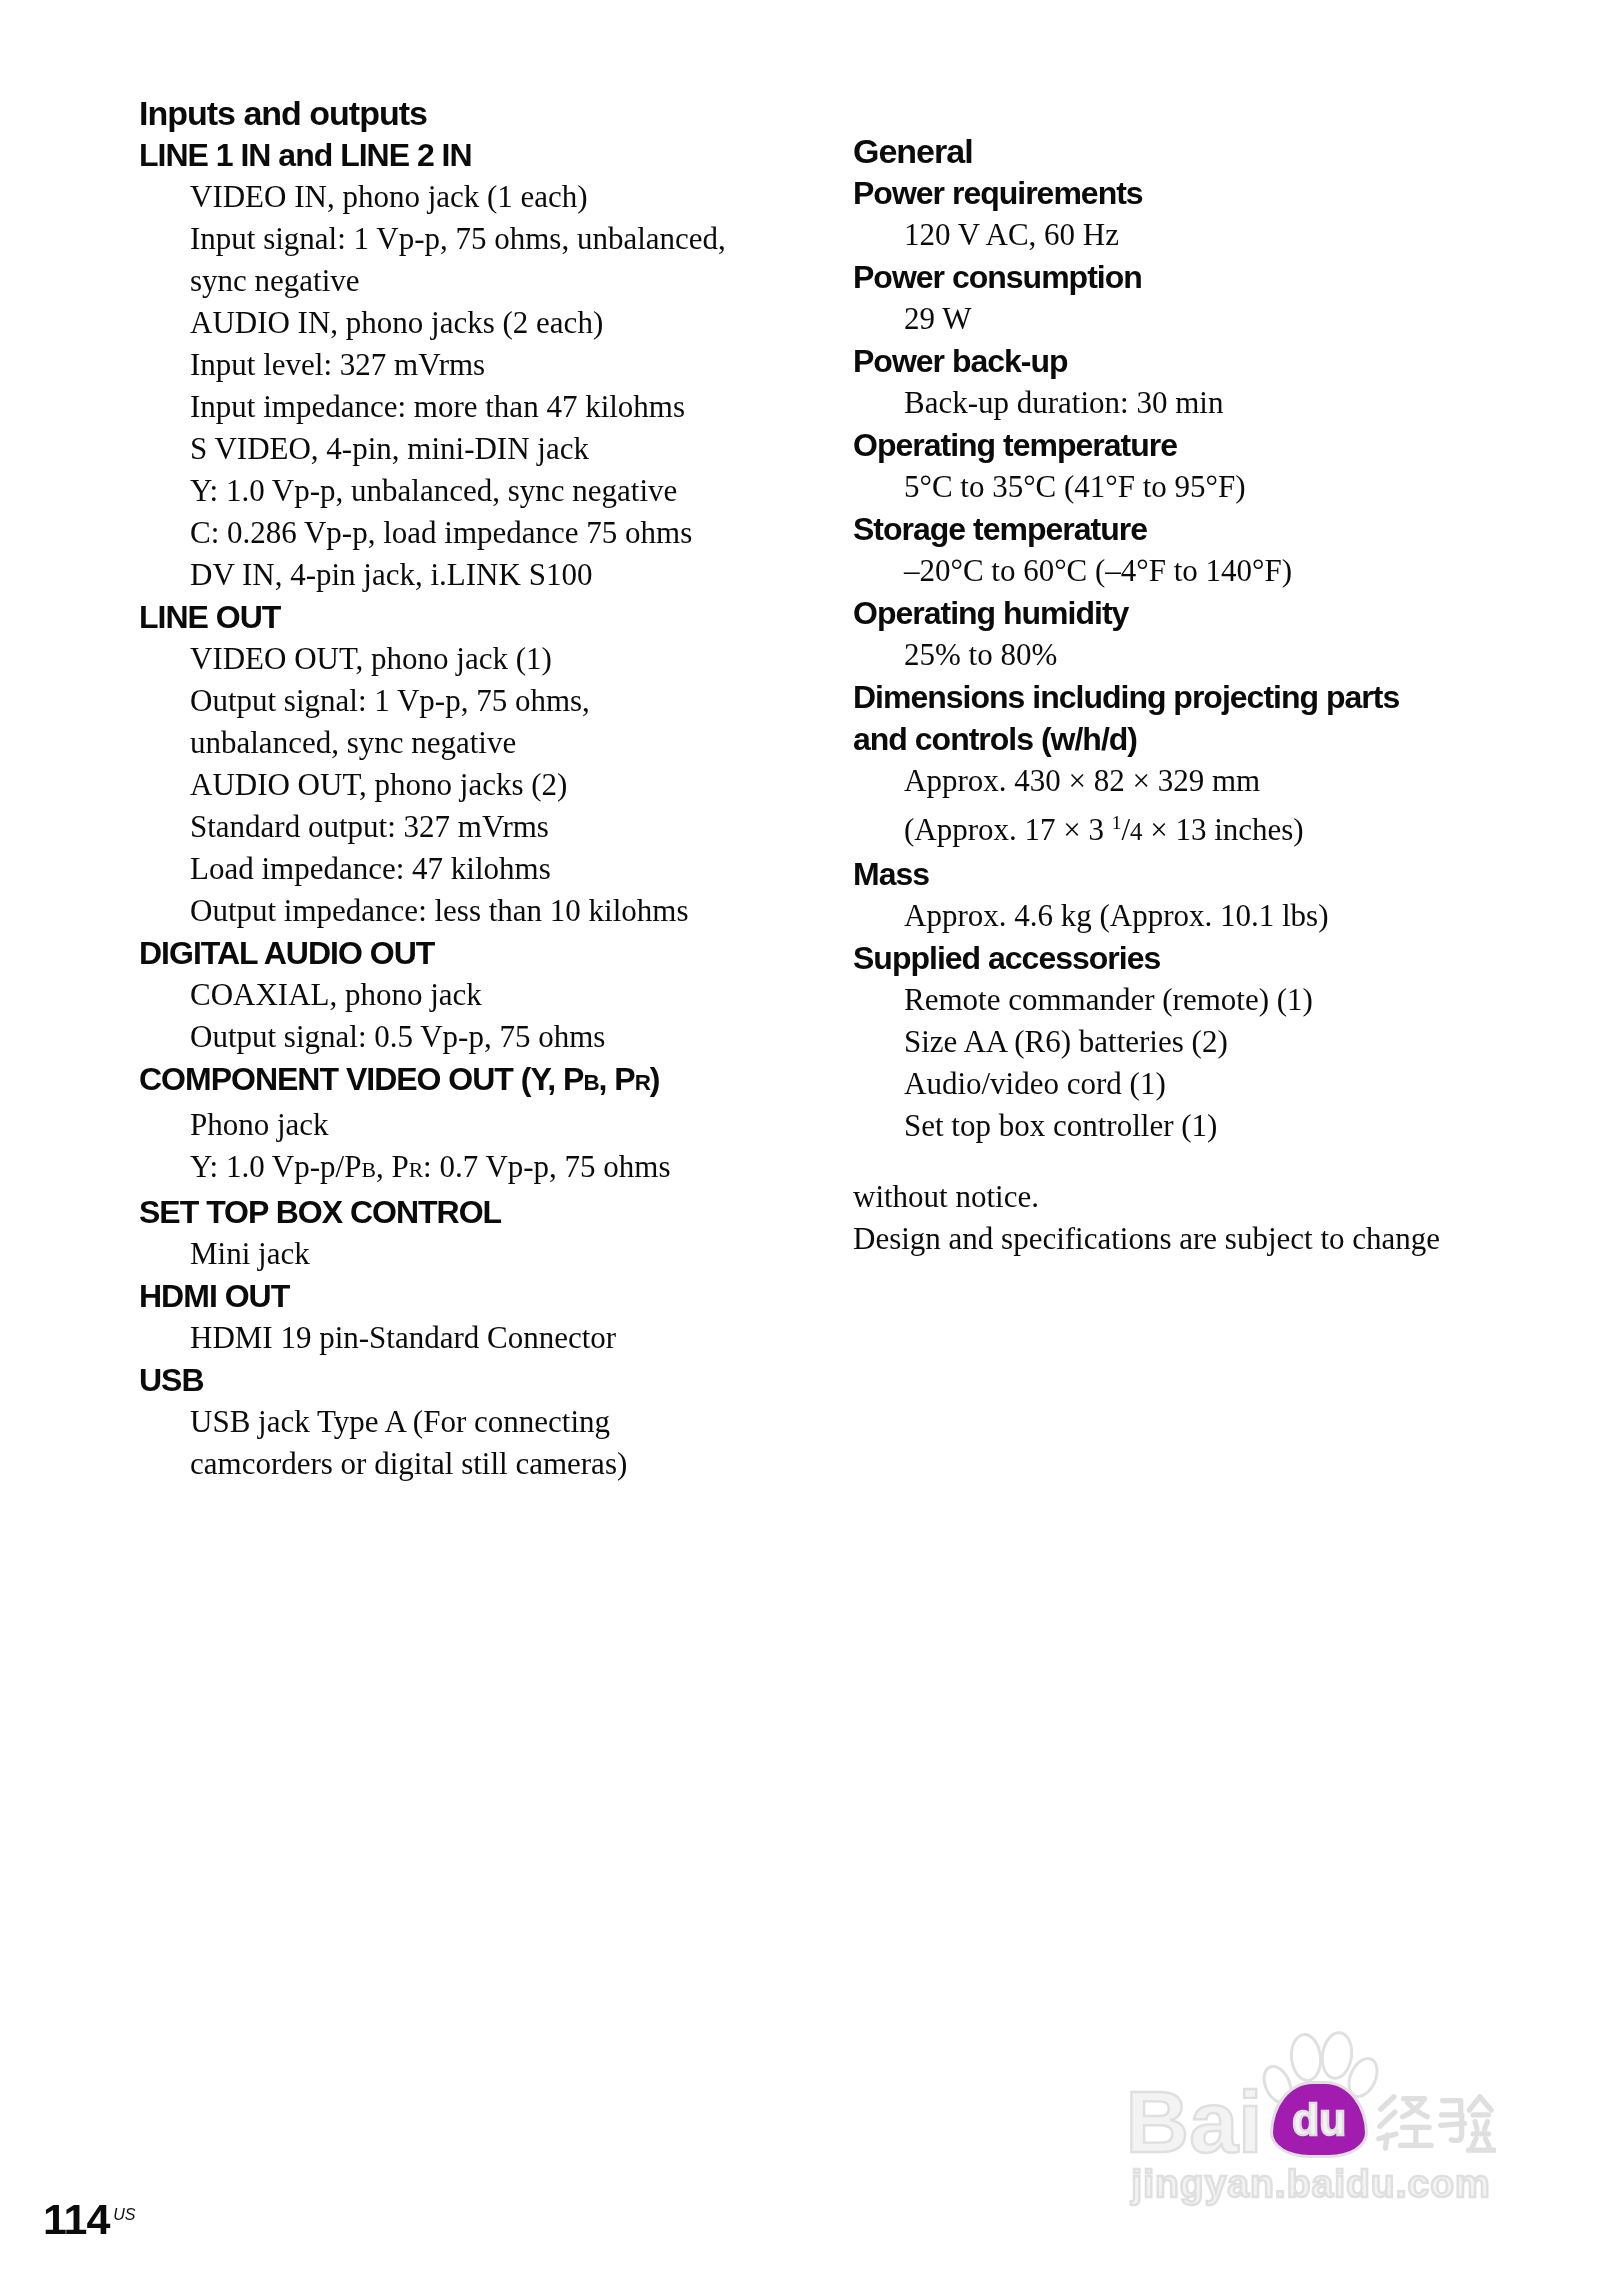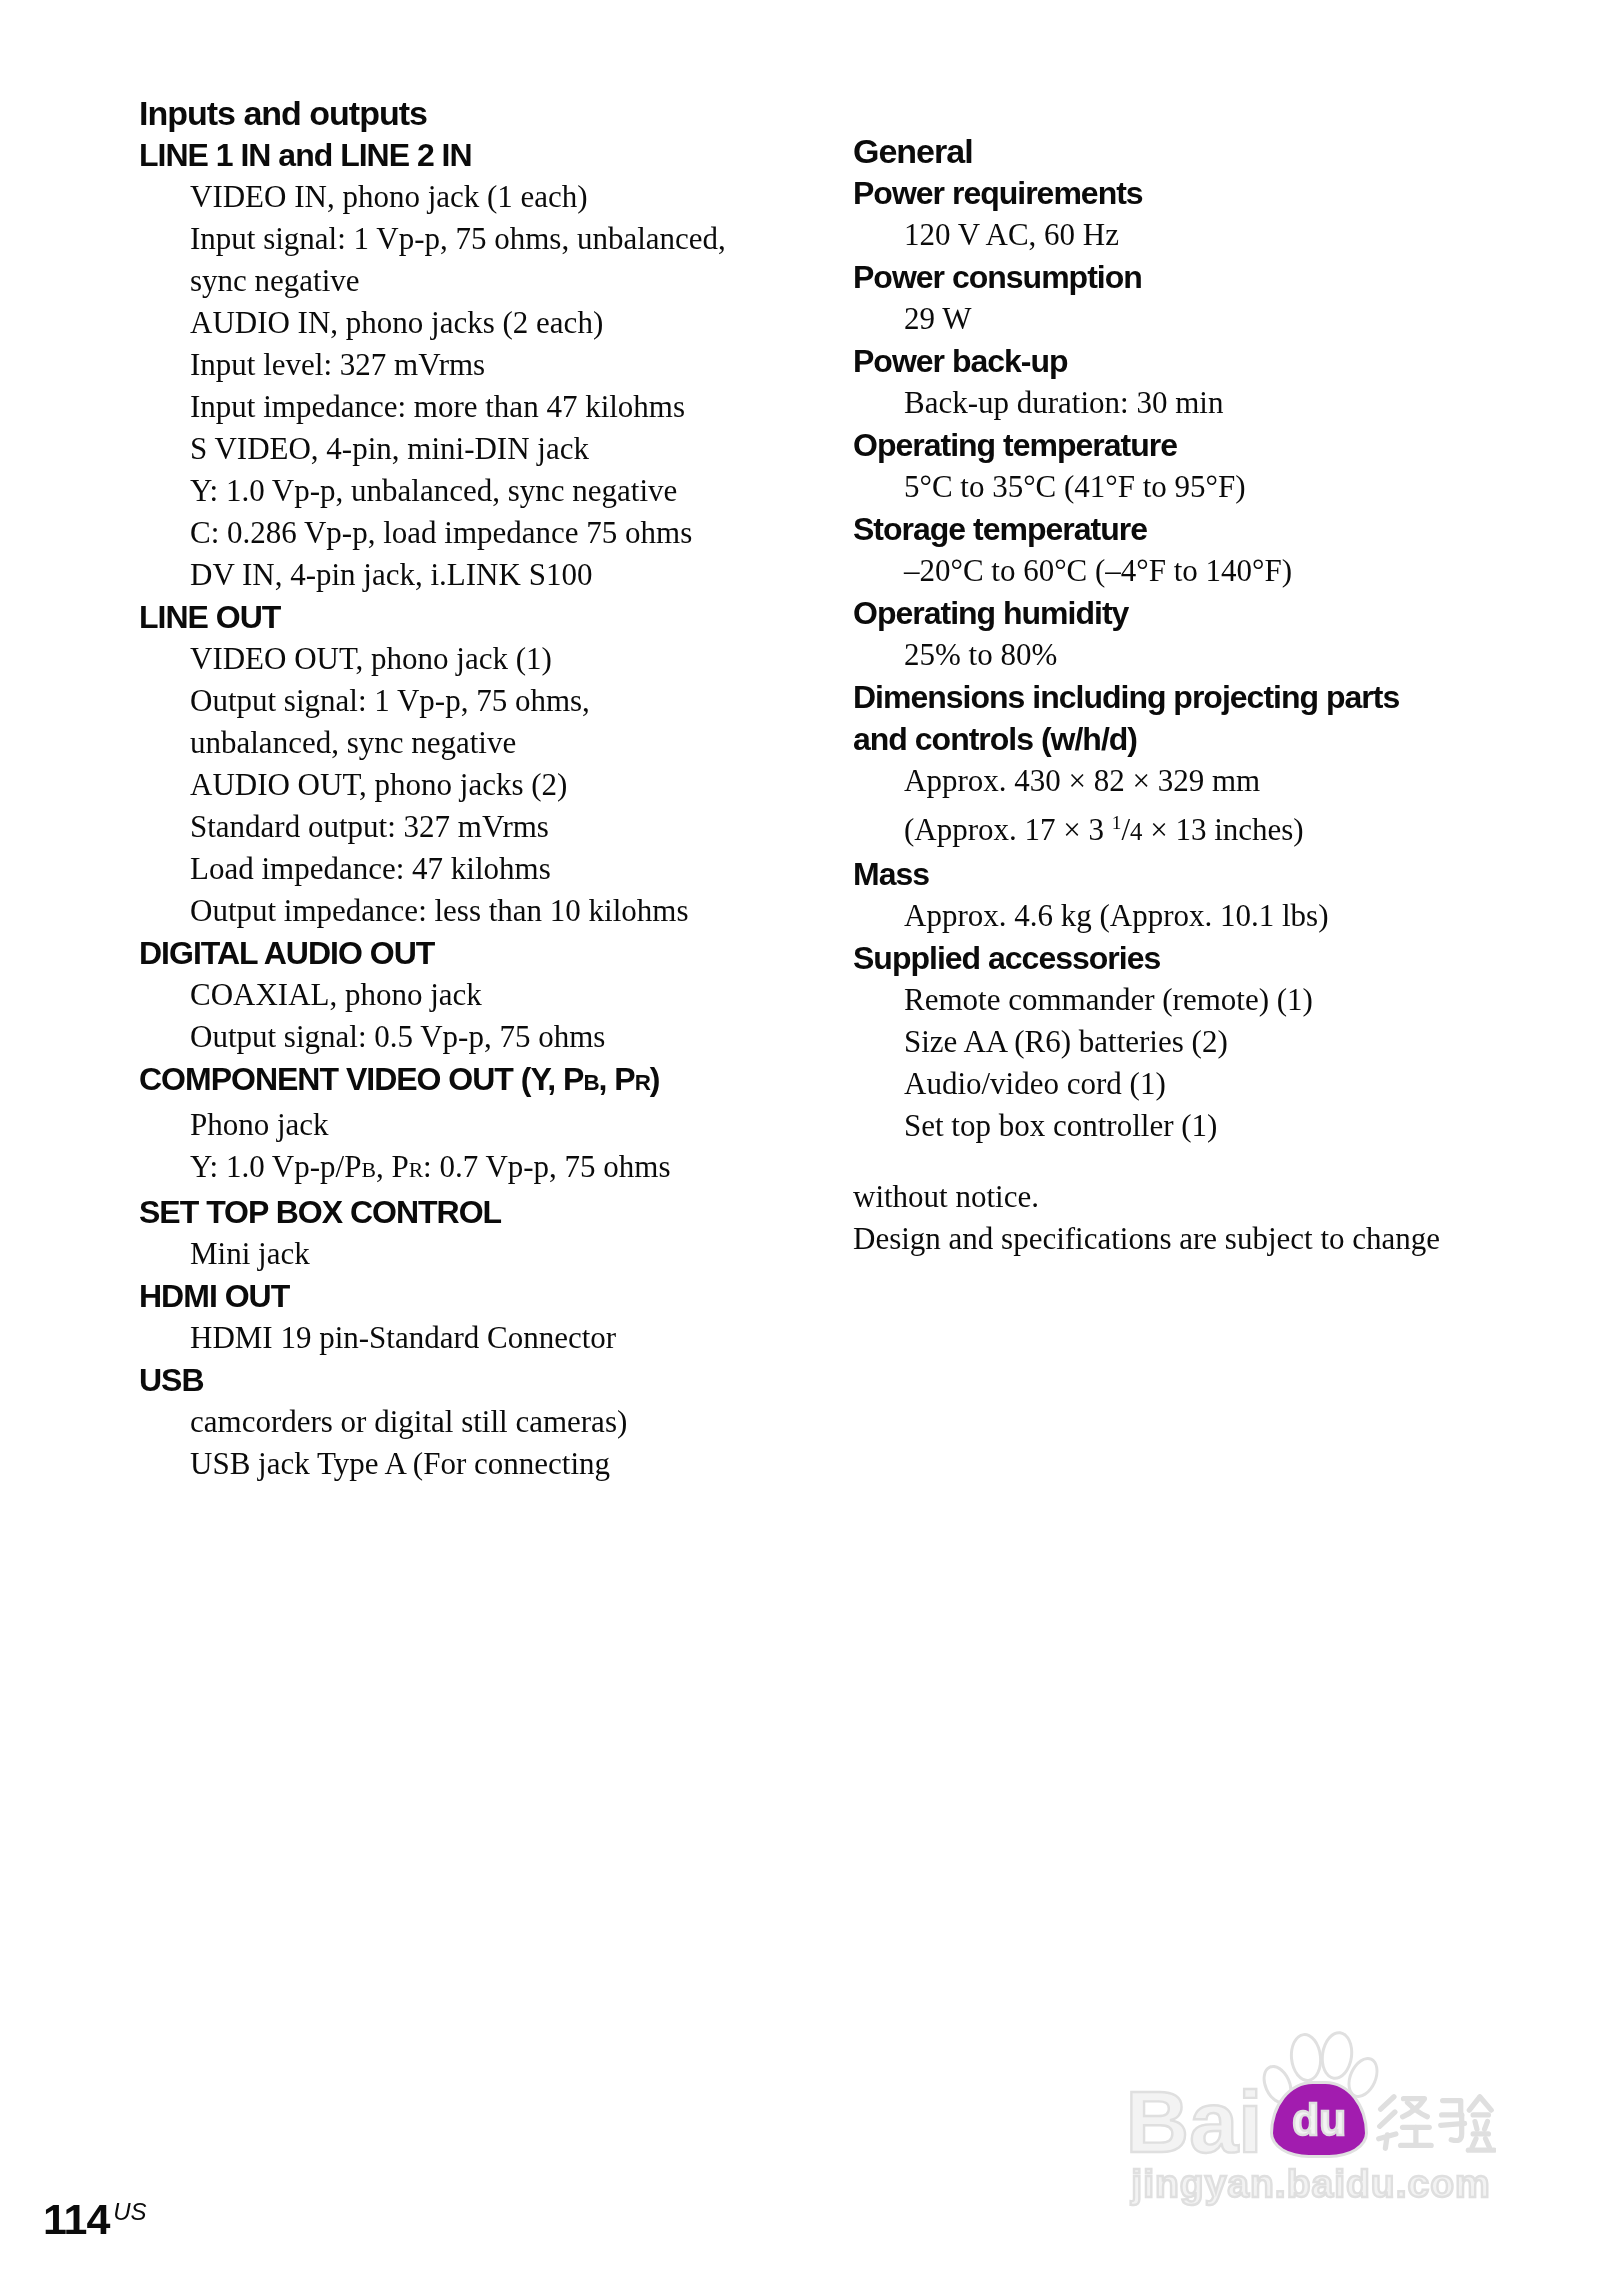--- a/index.html
+++ b/index.html
@@ -13,21 +13,21 @@
   .sh{font:700 32px/42px "Liberation Sans",sans-serif;letter-spacing:-1px;white-space:nowrap;}
   .bl{font:400 31px/42px "Liberation Serif",serif;padding-left:51px;white-space:nowrap;}
   .fn{font:400 31px/42px "Liberation Serif",serif;white-space:nowrap;}
   .fn-wrap{margin-top:29px;}
   .sc{font-size:0.7em;}
   .fr-sup{font-size:0.62em;vertical-align:0.55em;}
   .fr-den{font-size:0.8em;}
 
   .page-number{position:absolute;left:43px;top:2198px;font-family:"Liberation Sans",sans-serif;white-space:nowrap;}
   .pn{font-weight:700;font-size:43px;line-height:1;letter-spacing:-1px;}
-  .pn-suffix{font-style:italic;font-weight:400;font-size:24px;vertical-align:14.4px;margin-left:3.8px;}
+  .pn-suffix{font-style:italic;font-weight:400;font-size:16px;vertical-align:14.4px;margin-left:3.8px;}
 
   
   .watermark{position:absolute;left:1095px;top:2029px;width:432px;text-align:center;}
   .wm-row{display:flex;align-items:flex-end;justify-content:center;gap:1px;}
   .wm-text{color:#f3f3f3;-webkit-text-stroke:2.4px #dfdfdf;font-family:"Liberation Sans",sans-serif;font-weight:700;}
   .wm-bai{font-size:88px;line-height:0.76;}
   .wm-paw{position:relative;width:108px;height:127px;flex:0 0 auto;}
   .toe{position:absolute;background:#fff;border:3.8px solid #e0e0e0;border-radius:50%;}
   .toe1{width:21px;height:35px;left:0;top:35px;transform:rotate(-24deg);}
   .toe2{width:26px;height:43px;left:26px;top:3.8px;transform:rotate(-6deg);}
@@ -79,22 +79,22 @@
     <div class="bl">Phono jack</div>
     <div class="bl"><span>Y: 1.0 Vp-p/P</span><span class="sc">B</span><span>, P</span><span class="sc">R</span><span>: 0.7 Vp-p, 75 ohms</span></div>
 
     <div class="sh">SET TOP BOX CONTROL</div>
     <div class="bl">Mini jack</div>
 
     <div class="sh">HDMI OUT</div>
     <div class="bl">HDMI 19 pin-Standard Connector</div>
 
     <div class="sh">USB</div>
+    <div class="bl">USB jack Type A (For connecting</div>
     <div class="bl">camcorders or digital still cameras)</div>
-    <div class="bl">USB jack Type A (For connecting</div>
   </main>
 
   <main class="col col-right">
     <div class="st">General</div>
 
     <div class="sh">Power requirements</div>
     <div class="bl">120 V AC, 60 Hz</div>
 
     <div class="sh">Power consumption</div>
     <div class="bl">29 W</div>

